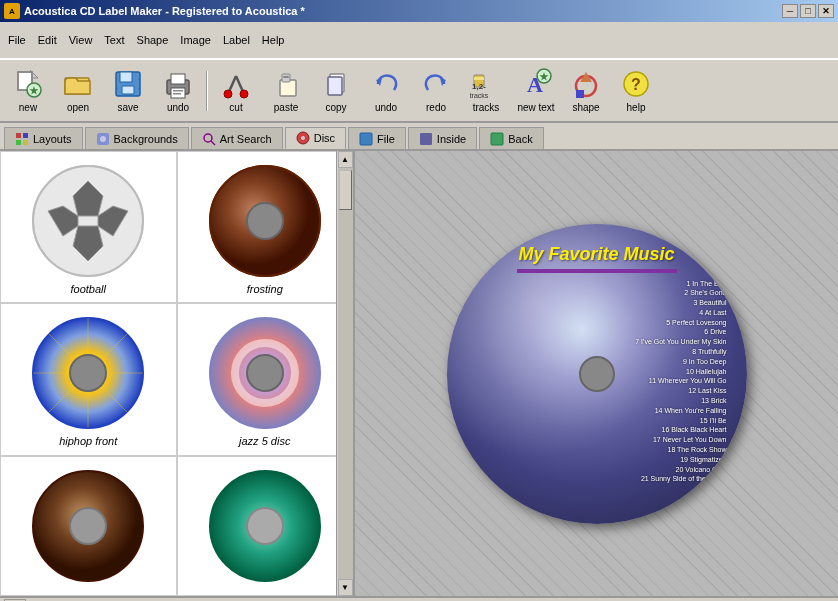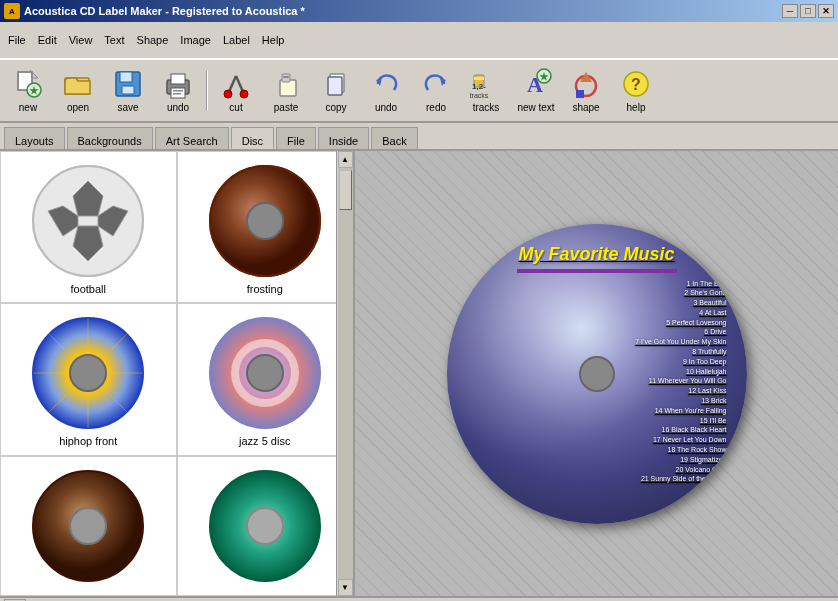--- a/index.html
+++ b/index.html
@@ -72,21 +72,20 @@
     .tab {
       display: flex; align-items: center; gap: 4px;
       padding: 3px 10px;
       background: #c0bdb5;
       border: 1px solid #999;
       border-bottom: none;
       cursor: pointer;
       font-size: 11px;
       margin-right: 2px;
       height: 22px;
-      flex-direction: column;
     }
     .tab.active { background: #d4d0c8; border-bottom: 1px solid #d4d0c8; text-align: center; }
 
     
     .main-content {
       display: flex;
       height: calc(601px - 22px - 20px - 64px - 28px - 22px);
       background: #d4d0c8;
     }
 
@@ -103,21 +102,21 @@
       display: flex; flex-direction: column; align-items: center; justify-content: center;
       padding: 6px 4px 4px;
       cursor: pointer;
       background: #fff;
     }
     .thumb-img {
       width: 120px; height: 120px;
       display: flex; align-items: center; justify-content: center;
       overflow: hidden;
     }
-    .thumb-label { font-size: 11px; color: #000; margin-top: 2px; text-align: center; }
+    .thumb-label { font-size: 11px; color: #000; margin-top: 2px; text-align: center; font-style: italic; }
 
     
     .preview-panel {
       flex: 1;
       background: #b0b0b0;
       background-image: repeating-linear-gradient(45deg, #aaa 0, #aaa 1px, #b8b8b8 1px, #b8b8b8 10px);
       display: flex; align-items: center; justify-content: center;
       position: relative;
       overflow: hidden;
     }
@@ -148,21 +147,20 @@
       z-index: 10;
     }
     .cd-content {
       position: absolute;
       width: 100%; height: 100%;
       border-radius: 50%;
       display: flex; flex-direction: column;
       align-items: center;
       padding-top: 20px;
       z-index: 5;
-      text-decoration: underline;
     }
     .cd-title {
       font-size: 18px;
       font-weight: bold;
       color: #ffee00;
       font-style: italic;
       text-shadow: 1px 1px 2px rgba(0,0,0,0.5);
       margin-bottom: 4px;
     }
     .cd-title-bar {

